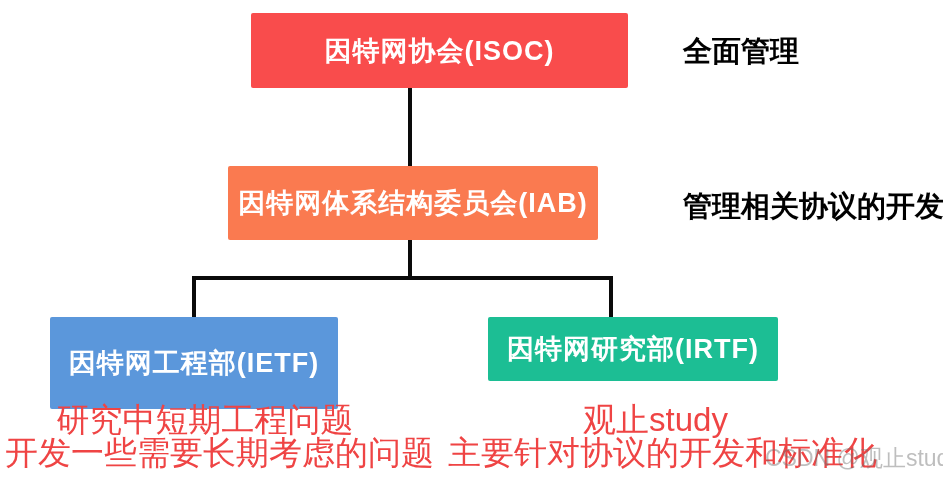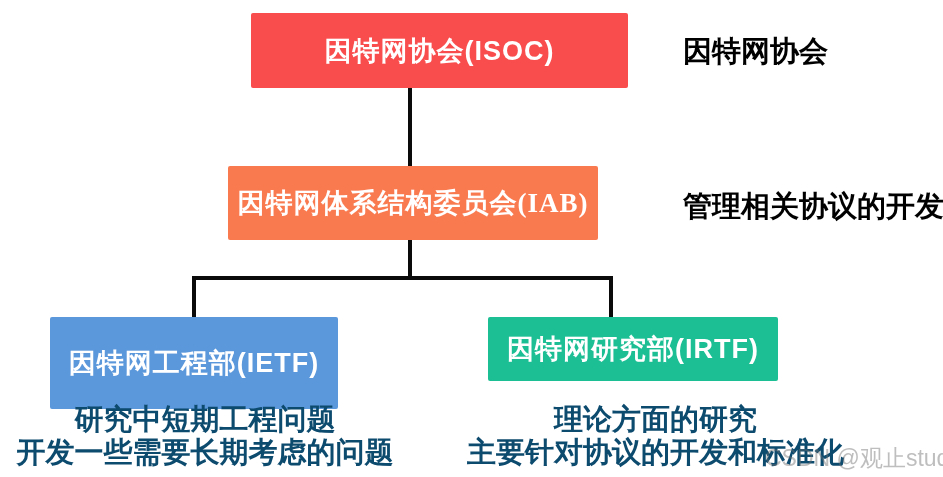--- a/index.html
+++ b/index.html
@@ -21,21 +21,21 @@
     align-items: center;
     justify-content: center;
     color: #ffffff;
     font-weight: bold;
     font-size: 27px;
     letter-spacing: 1px;
     border-radius: 2px;
     white-space: nowrap;
   }
   .node-isoc { left: 223px; top: 13px;  width: 377px; height: 75px; }
-  .node-iab  { left: 228px; top: 166px; width: 370px; height: 74px; font-family: Liberation Serif, serif; }
+  .node-iab  { left: 228px; top: 166px; width: 370px; height: 74px; }
   .node-ietf { left: 50px;  top: 317px; width: 288px; height: 92px; }
   .node-irtf { left: 488px; top: 317px; width: 290px; height: 64px; }
 
   .side-label {
     position: absolute;
     color: #000000;
     font-weight: bold;
     font-size: 29px;
     white-space: nowrap;
   }
@@ -47,23 +47,23 @@
     background: #0a0a0a;
   }
   .conn-isoc-iab   { left: 408px; top: 88px;  width: 4px;   height: 78px; }
   .conn-iab-stem   { left: 408px; top: 240px; width: 4px;   height: 40px; }
   .conn-horizontal { left: 192px; top: 276px; width: 421px; height: 4px;  }
   .conn-drop-left  { left: 192px; top: 276px; width: 4px;   height: 43px; }
   .conn-drop-right { left: 609px; top: 276px; width: 4px;   height: 43px; }
 
   .desc {
     position: absolute;
-    color: #0c4a6e;
-    font-weight: bold;
-    font-size: 29px;
+    color: #ef4444;
+    font-weight: normal;
+    font-size: 33px;
     line-height: 33px;
     text-align: center;
     white-space: nowrap;
   }
   .desc-ietf { left: 5px;   top: 403px; width: 400px; }
   .desc-irtf { left: 448px; top: 403px; width: 415px; }
 
   .watermark {
     position: absolute;
     left: 765px;
@@ -87,29 +87,29 @@
   <div class="connector conn-drop-right"></div>
 
   <div class="node node-isoc" style="background: rgb(249, 76, 76); margin-left: 28px;">因特网协会(ISOC)</div>
 
   <div class="node node-iab" style="background: rgb(250, 122, 80);">因特网体系结构委员会(IAB)</div>
 
   <div class="node node-ietf" style="background: rgb(91, 151, 219);">因特网工程部(IETF)</div>
 
   <div class="node node-irtf" style="background: rgb(28, 190, 148);">因特网研究部(IRTF)</div>
 
-  <div class="side-label side-label-isoc">因特网协会</div>
+  <div class="side-label side-label-isoc">全面管理</div>
 
   <div class="side-label side-label-iab">管理相关协议的开发</div>
 
   <div class="desc desc-ietf">
     <div>研究中短期工程问题</div>
     <div>开发一些需要长期考虑的问题</div>
   </div>
 
   <div class="desc desc-irtf">
-    <div>理论方面的研究</div>
+    <div>观止study</div>
     <div>主要针对协议的开发和标准化</div>
   </div>
 
   <div class="watermark">CSDN @观止study</div>
 
 </div>
 
 </body></html>

